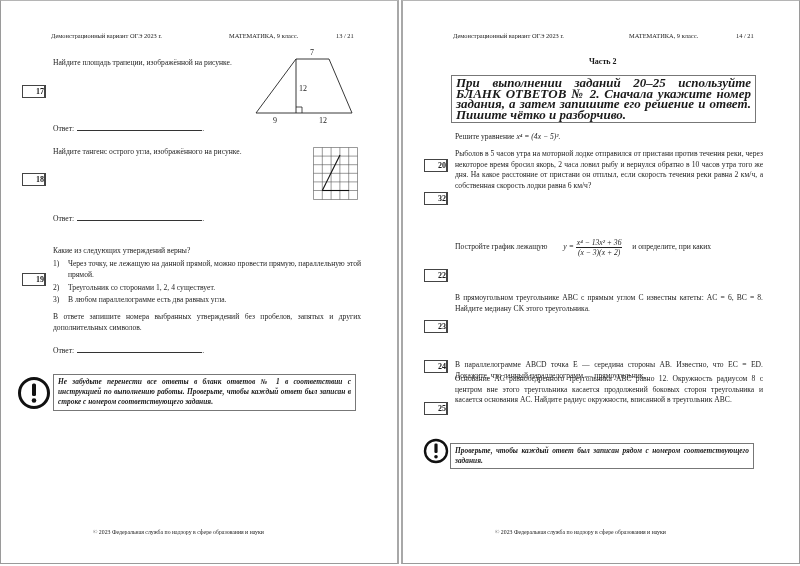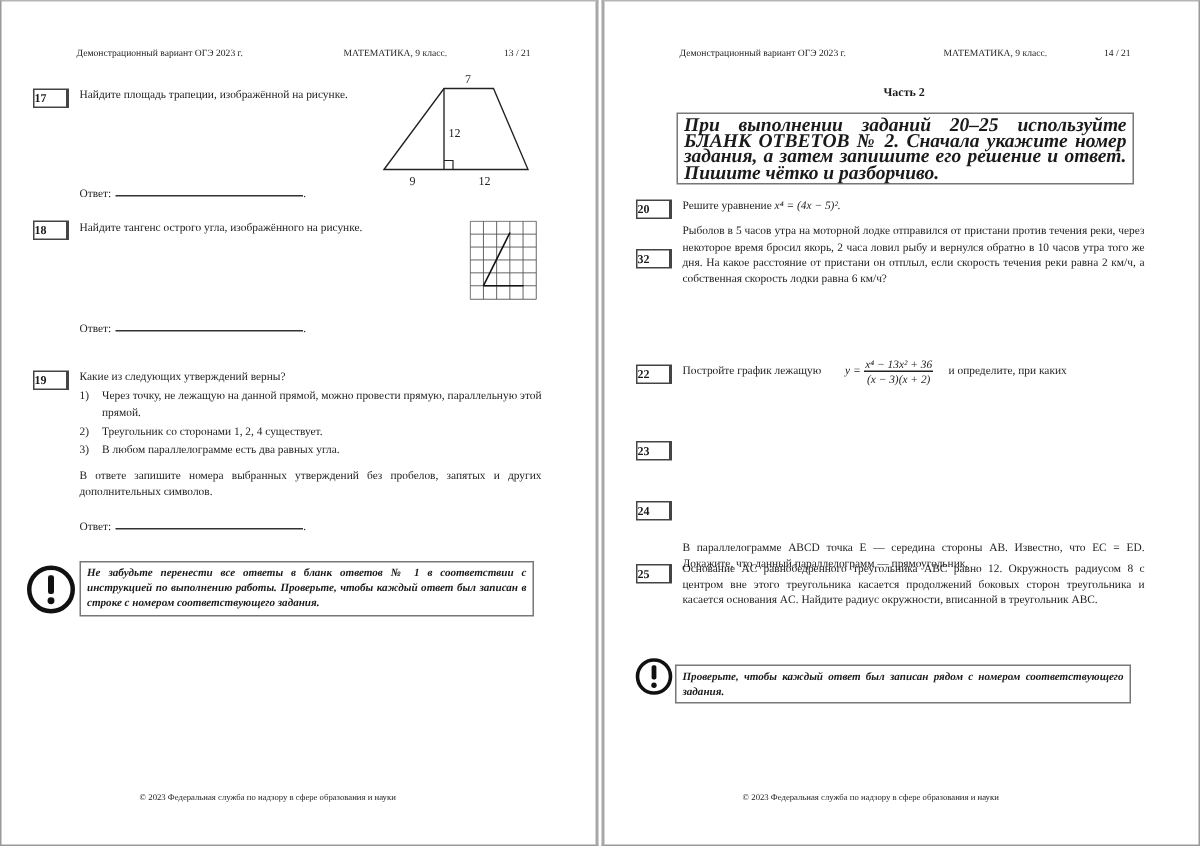--- a/index.html
+++ b/index.html
@@ -9,21 +9,21 @@
   .page { position: absolute; top: 0; height: 564px; background: #fff; border: 1px solid #9a9a9a; border-top-color: #b5b5b5; }
   #page-left { left: 0; width: 399px; border-right: 2px solid #a8a8a8; }
   #page-right { left: 401px; width: 399px; border-left: 2px solid #a8a8a8; }
 
   .hdr { position: absolute; top: 31px; font-size: 6.4px; color: #222; white-space: nowrap; }
   .hdr-a { left: 50px; }
   .hdr-b { left: 228px; }
   .hdr-c { left: 335px; }
 
   .taskno { position: absolute; width: 24px; height: 13px; border: 1px solid #444; border-right-width: 2px;
-            font-size: 8px; font-weight: bold; text-align: left; line-height: 12px; }
+            font-size: 8px; font-weight: bold; text-align: right; line-height: 12px; margin-top: 26px; }
   .txt { position: absolute; font-size: 7.6px; line-height: 10.6px; text-align: justify; color: #1e1e1e; }
   .answer { position: absolute; font-size: 7.6px; color: #1e1e1e; white-space: nowrap; }
   .answer .line { display: inline-block; width: 125px; border-bottom: 1px solid #333; margin-left: 3px; height: 8px; vertical-align: baseline; }
 
   .list-item { position: absolute; font-size: 7.6px; line-height: 10.6px; color: #1e1e1e; }
   .list-item .num { position: absolute; left: 0; top: 0; }
   .list-item .body { position: absolute; left: 15px; top: 0; text-align: justify; }
 
   .notebox { position: absolute; border: 1px solid #777; padding: 2px 4px; font-size: 7.4px; line-height: 10.2px;
              font-weight: bold; font-style: italic; text-align: justify; color: #1a1a1a; }
@@ -132,20 +132,21 @@
   <div class="txt" style="left:52px; top:148px; width:308px;">Рыболов в 5 часов утра на моторной лодке отправился от пристани против течения реки, через некоторое время бросил якорь, 2 часа ловил рыбу и вернулся обратно в 10 часов утра того же дня. На какое расстояние от пристани он отплыл, если скорость течения реки равна 2 км/ч, а собственная скорость лодки равна 6 км/ч?</div>
 
   <div class="taskno" style="left:21px; top:242px;">22</div>
   <div class="txt" style="left:52px; top:234px; width:308px; white-space:nowrap; line-height:24px;">
     <span>Постройте график лежащую</span>
     <span class="math" style="margin-left:14px;">y =</span><span class="frac"><span class="n">x⁴ − 13x² + 36</span><span class="d">(x − 3)(x + 2)</span></span>
     <span style="margin-left:6px;">и определите, при каких</span>
   </div>
 
   <div class="taskno" style="left:21px; top:293px;">23</div>
+  <div class="txt" style="left:52px; top:292px; width:308px;">В прямоугольном треугольнике ABC с прямым углом C известны катеты: AC = 6, BC = 8. Найдите медиану CK этого треугольника.</div>
 
   <div class="taskno" style="left:21px; top:333px;">24</div>
   <div class="txt" style="left:52px; top:332px; width:308px;margin-top:27px;">В параллелограмме ABCD точка E — середина стороны AB. Известно, что EC = ED. Докажите, что данный параллелограмм — прямоугольник.</div>
 
   <div class="taskno" style="left:21px; top:375px;">25</div>
   <div class="txt" style="left:52px; top:373px; width:308px;">Основание AC равнобедренного треугольника ABC равно 12. Окружность радиусом 8 с центром вне этого треугольника касается продолжений боковых сторон треугольника и касается основания AC. Найдите радиус окружности, вписанной в треугольник ABC.</div>
 
   <svg class="warn-icon" style="left:20px; top:437px;" width="26" height="26" viewBox="0 0 26 26">
     <circle cx="13" cy="13" r="11" fill="none" stroke="#111" stroke-width="2.4"></circle>
     <rect x="11.4" y="5.5" width="3.2" height="9.5" rx="1.2" fill="#111"></rect>

